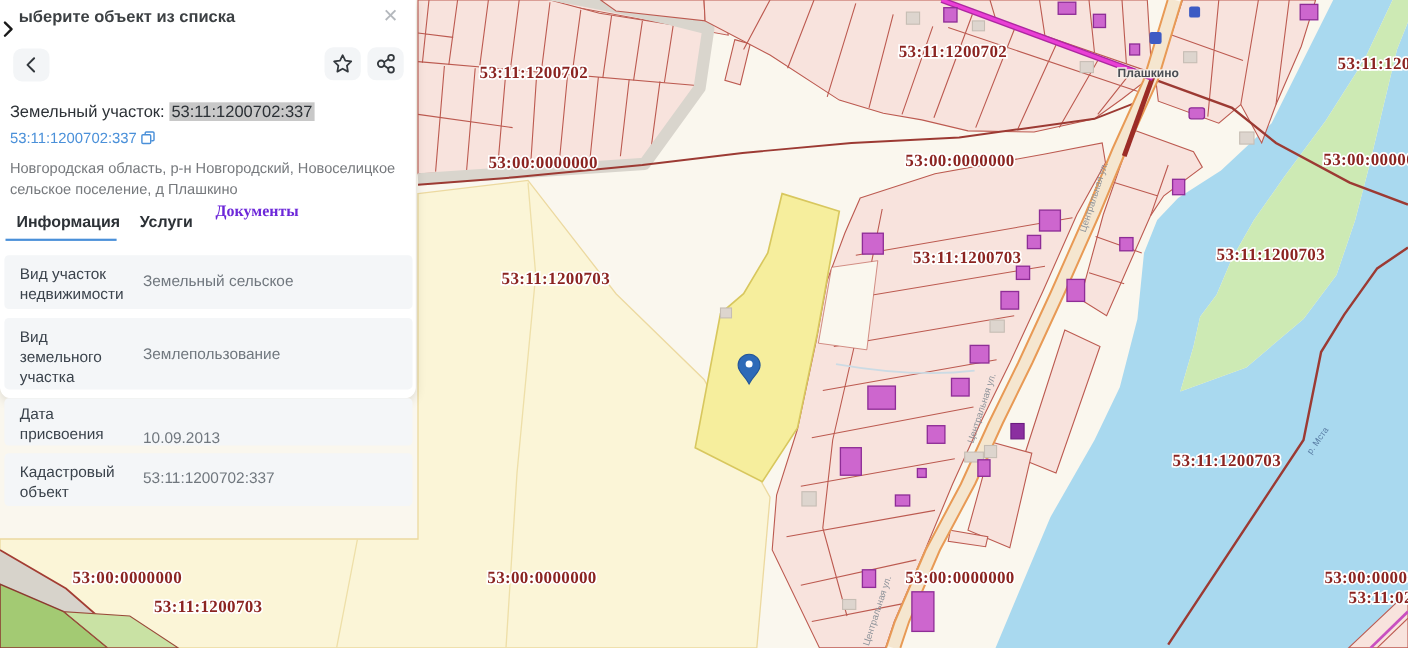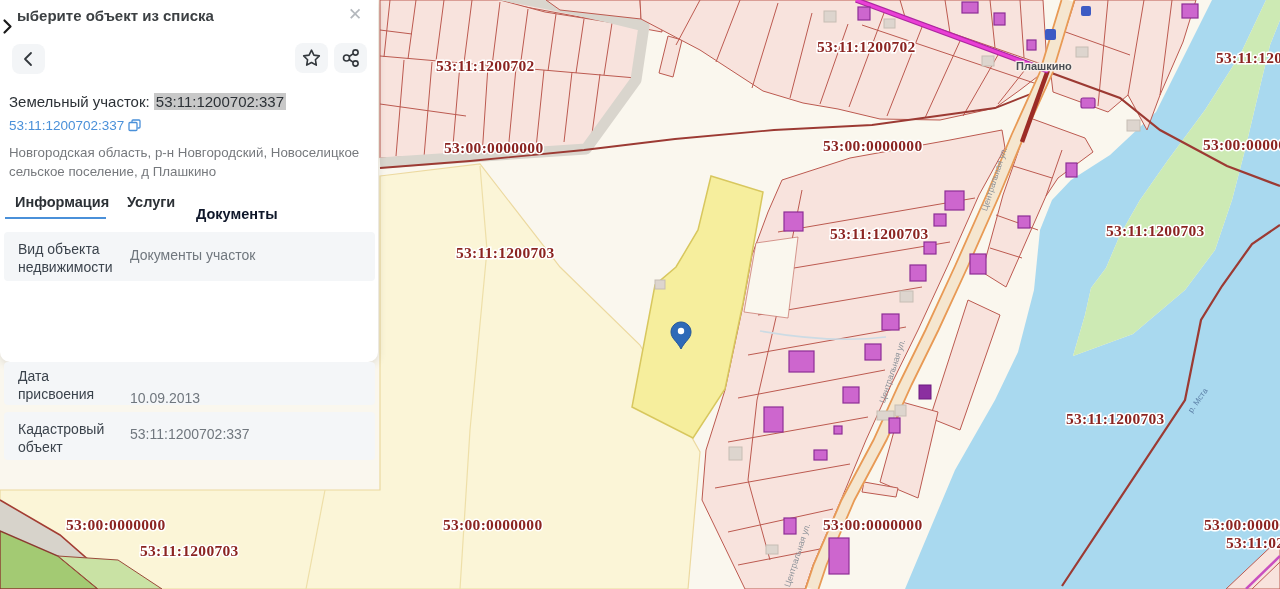--- a/index.html
+++ b/index.html
@@ -18,21 +18,21 @@
   .starbtn { left:295px; top:43px; }
   .sharebtn { left:334px; top:43px; }
   .subject { position:absolute; left:9px; top:93px; font-size:15px; color:#2c3136; }
   .subject b { font-weight:400; background:#c8c8c8; padding:0 2px; }
   .cadlink { position:absolute; left:9px; top:118px; font-size:13.5px; color:#4a90d9; }
   .addr { position:absolute; left:9px; top:143px; width:372px; font-size:13.3px; line-height:19px; color:#76797d; }
   .tabs { position:absolute; left:15px; top:194px; font-size:14.5px; color:#2c3136; }
   .tabs span { margin-right:0; }
   .tab1 { font-weight:bold; }
   .tab2 { position:absolute; left:127px; top:194px; font-size:14.5px; font-weight:bold; color:#2c3136;text-align:center; }
-  .tab3 { position:absolute; left:196px; top:206px; font-size:14.5px; font-weight:bold; color:#0f172a; }
+  .tab3 { position:absolute; left:196px; top:184px; font-size:14.5px; font-weight:bold; color:#6d28d9;font-family:Liberation Serif, serif; }
   .tabline { position:absolute; left:5px; top:217px; width:101px; height:2px; background:#4a90d9; }
   .row { position:absolute; left:4px; width:371px; background:#f4f6f8; border-radius:4px; }
   .rlab { position:absolute; left:14px; top:8px; width:92px; font-size:14px; line-height:18px; color:#3b434c; }
   .rval { position:absolute; left:126px; font-size:14px; color:#70777e; }
 </style>
 </head>
 <body>
 <div id="stage">
 
   <svg id="mapsvg" width="1280" height="589" viewBox="0 0 1280 589" font-family="Liberation Serif, serif">
@@ -260,24 +260,28 @@
 
     <div class="tabs"><span class="tab1">Информация</span></div>
 
     <div class="tab2">Услуги</div>
 
     <div class="tab3">Документы</div>
 
     <div class="tabline"></div>
 
     <div class="row" style="top:232px; height:49px;">
-        <div class="rlab">Вид объекта недвижимости</div>
-        <div class="rval" style="top:15px;">Документы участок</div>
-      </div>
-
+        <div class="rlab">Вид участок недвижимости</div>
+        <div class="rval" style="top:15px;">Земельный сельское</div>
+      </div>
+
+    <div class="row" style="top:289px; height:65px;">
+        <div class="rlab">Вид земельного участка</div>
+        <div class="rval" style="top:24px;">Землепользование</div>
+      </div>
 
     <div class="row" style="top:362px; height:43px;">
         <div class="rlab" style="top:5px;">Дата присвоения</div>
         <div class="rval" style="top:28px;">10.09.2013</div>
       </div>
 
     <div class="row" style="top:412px; height:48px;">
         <div class="rlab">Кадастровый объект</div>
         <div class="rval" style="top:14px;">53:11:1200702:337</div>
       </div>

